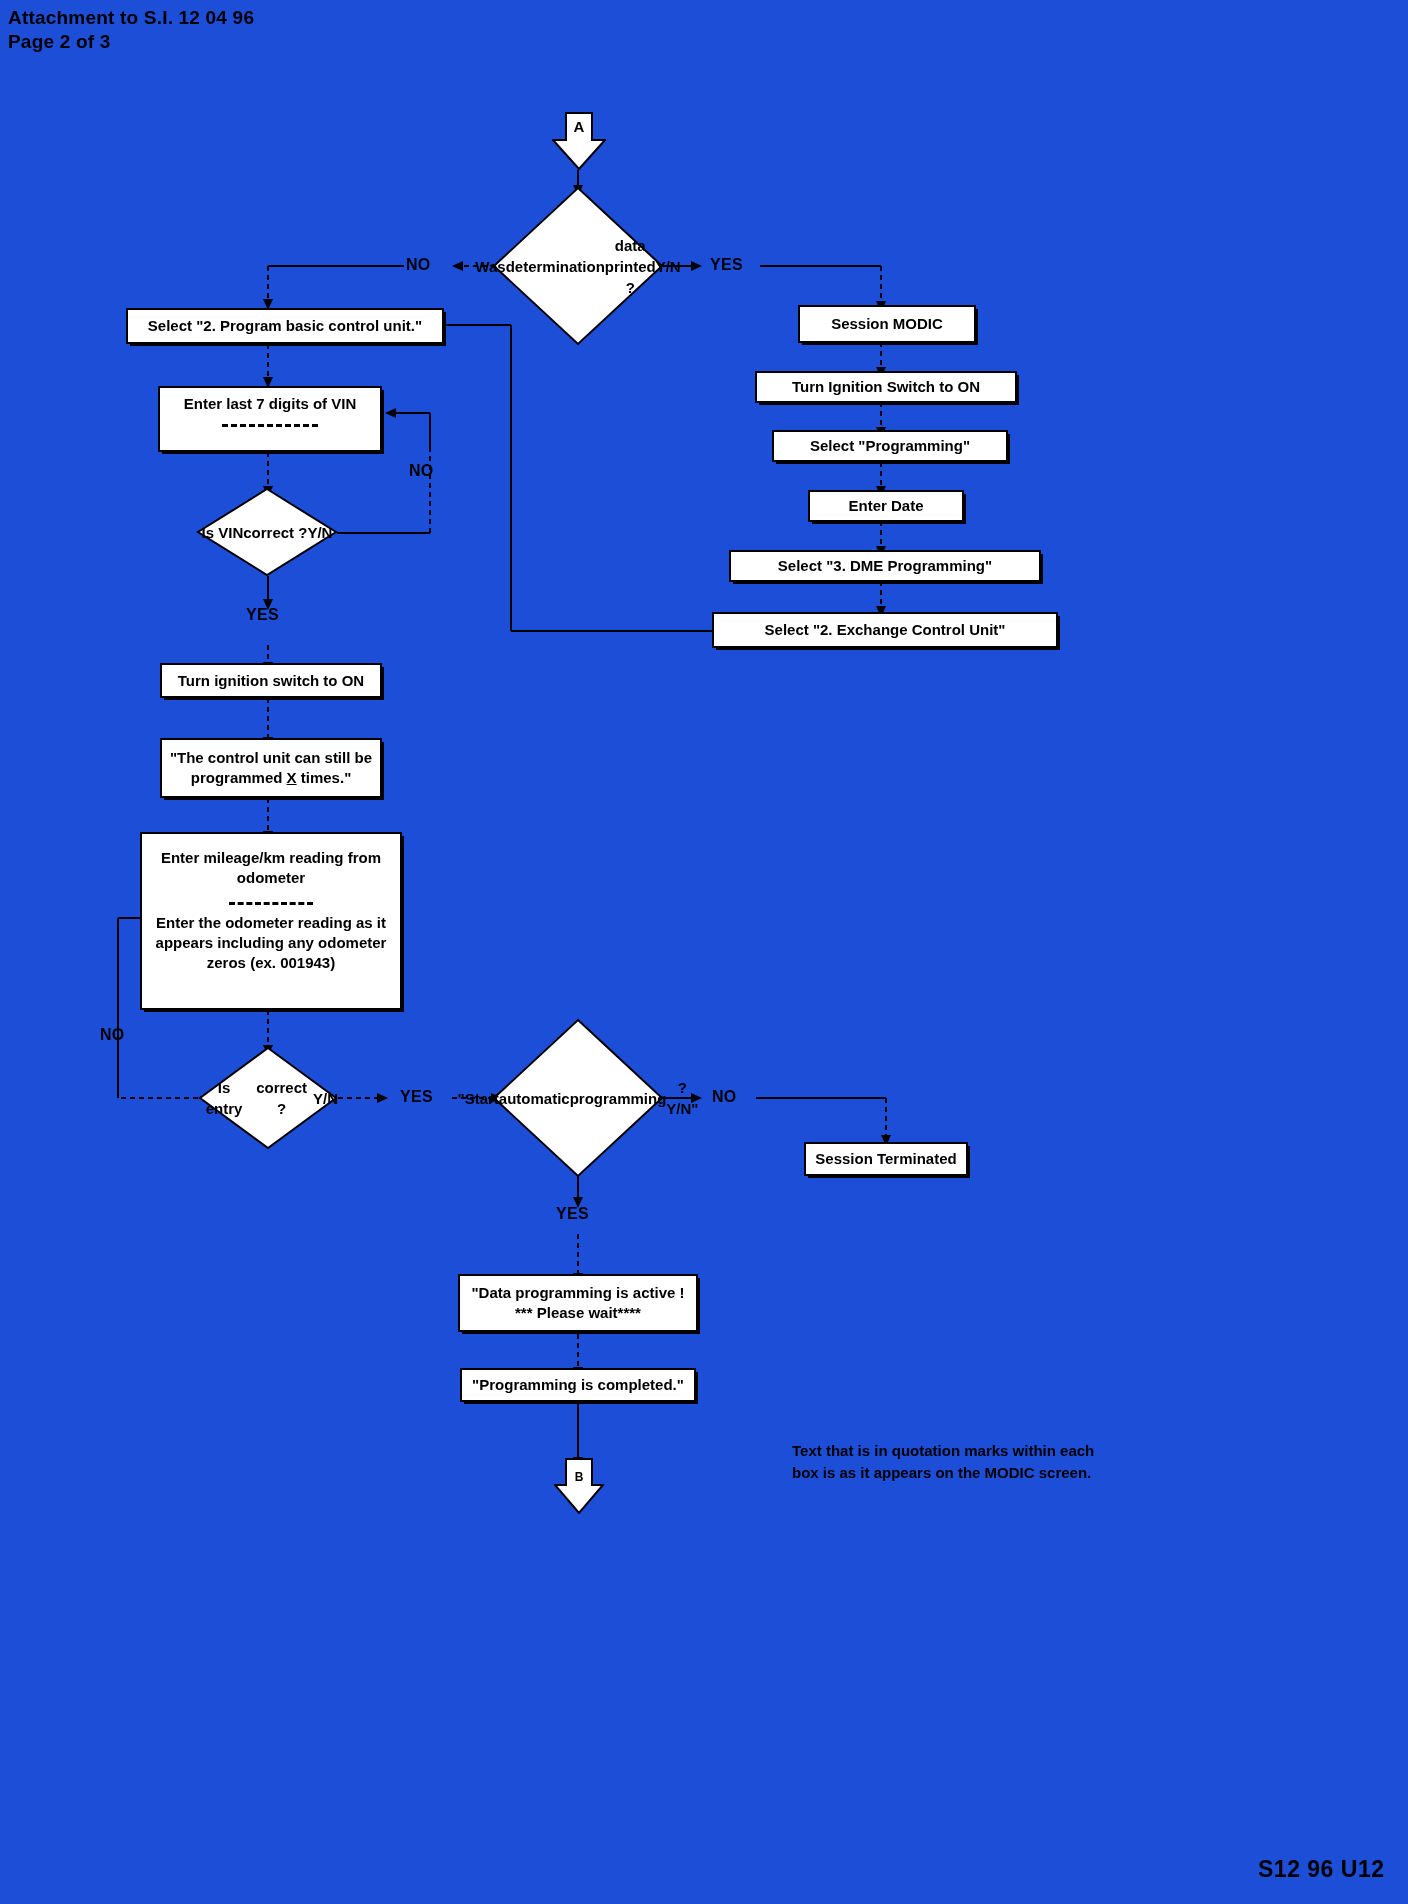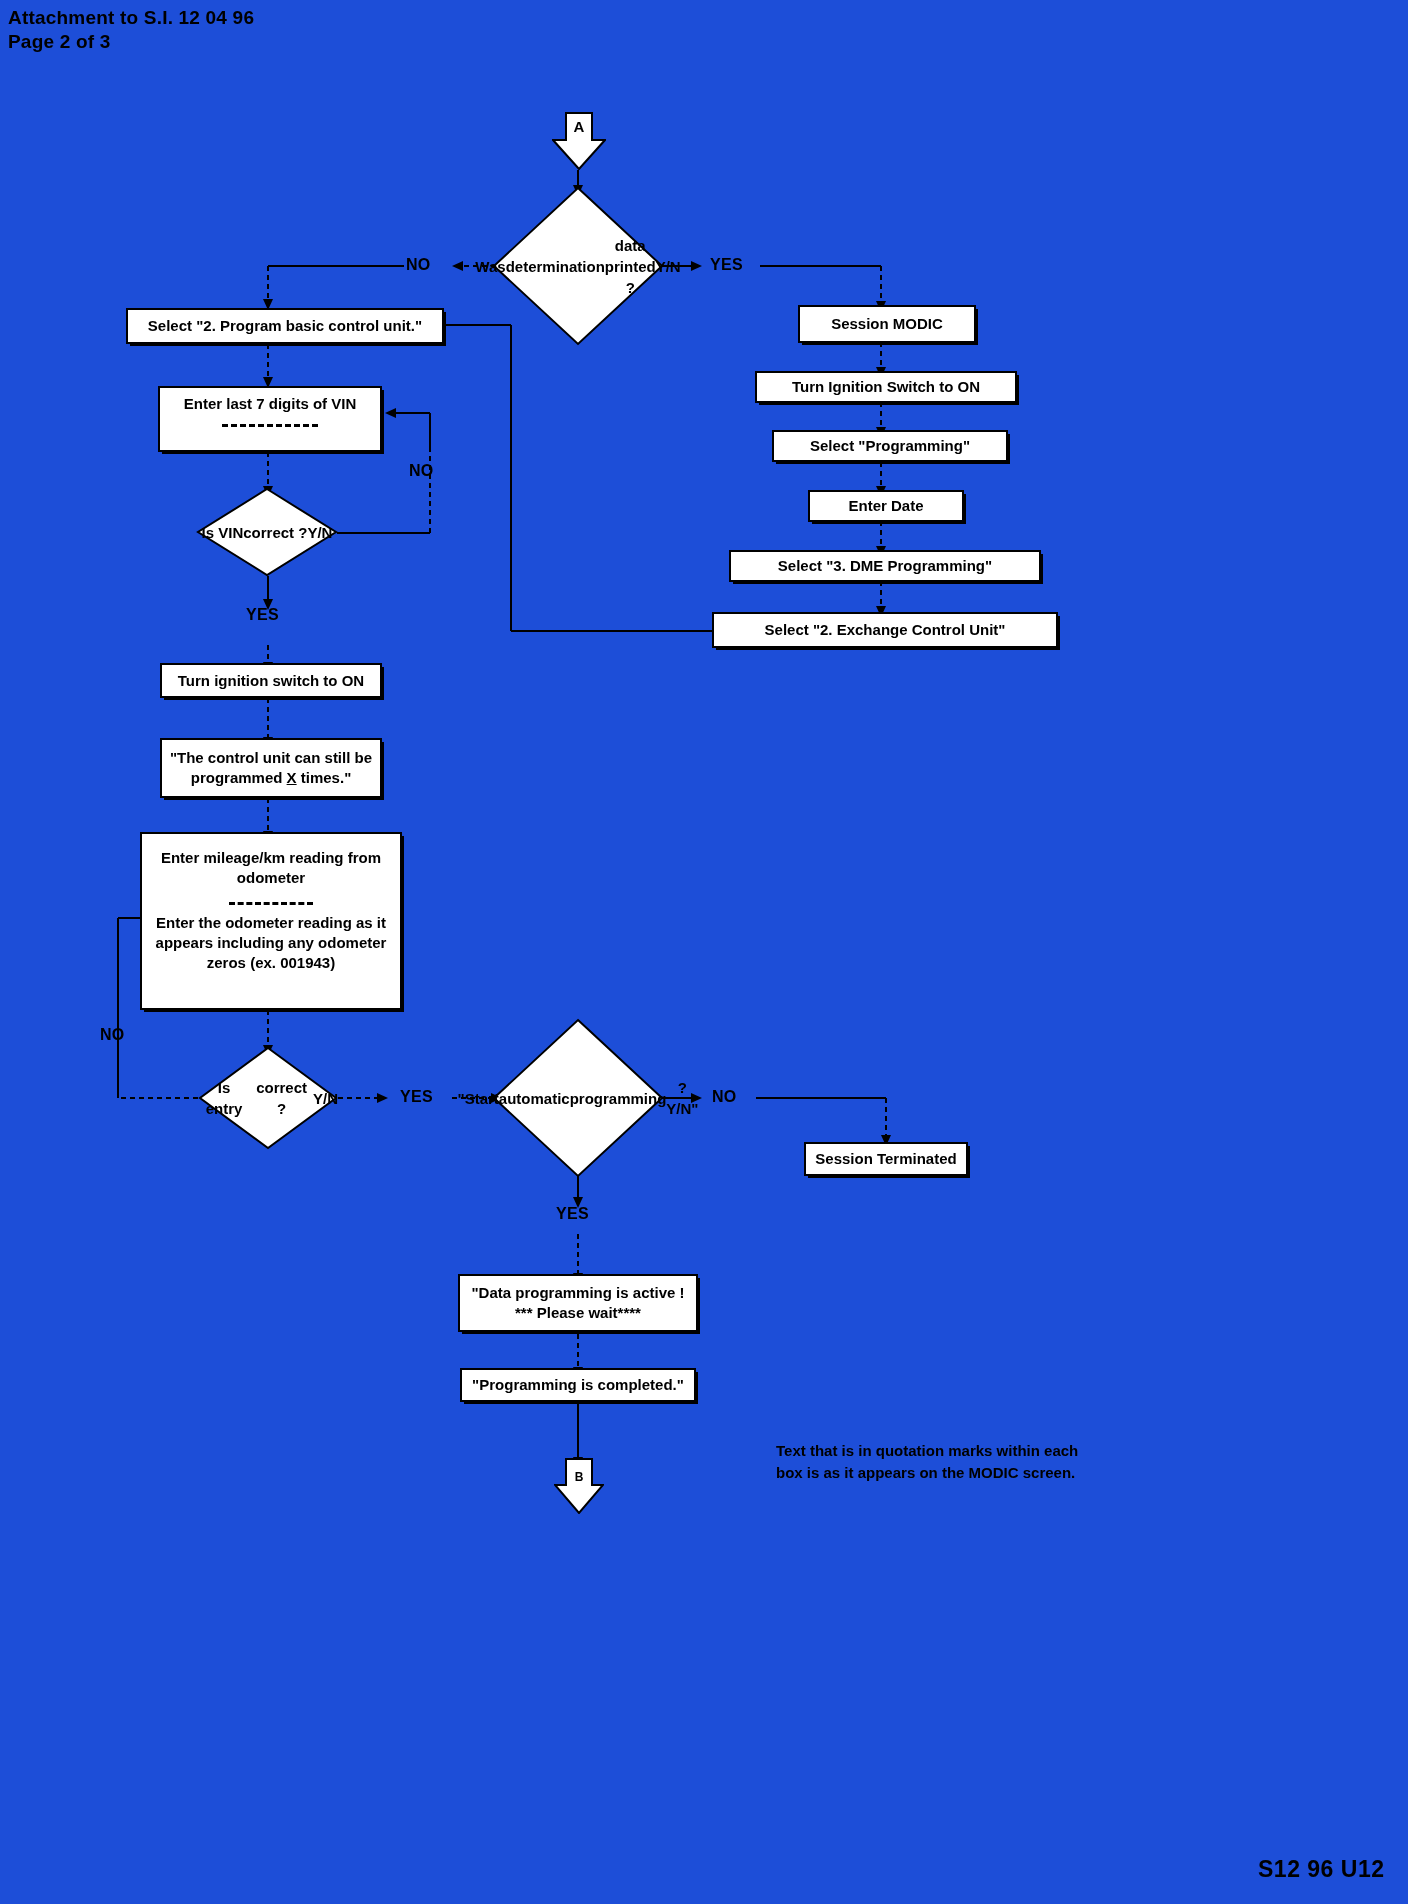--- a/index.html
+++ b/index.html
@@ -90,20 +90,21 @@
     white-space:nowrap;
   }
   
   .note{
     position:absolute;
     font-weight:bold;
     font-size:15px;
     line-height:22px;
     text-align:left;
     white-space:nowrap;
+    margin-left:16px;
   }
   .footer{
     position:absolute;
     font-weight:bold;
     font-size:23px;
     letter-spacing:.5px;
   }
   
   #wires{position:absolute;left:0;top:0;width:1408px;height:1904px;}
 </style>

